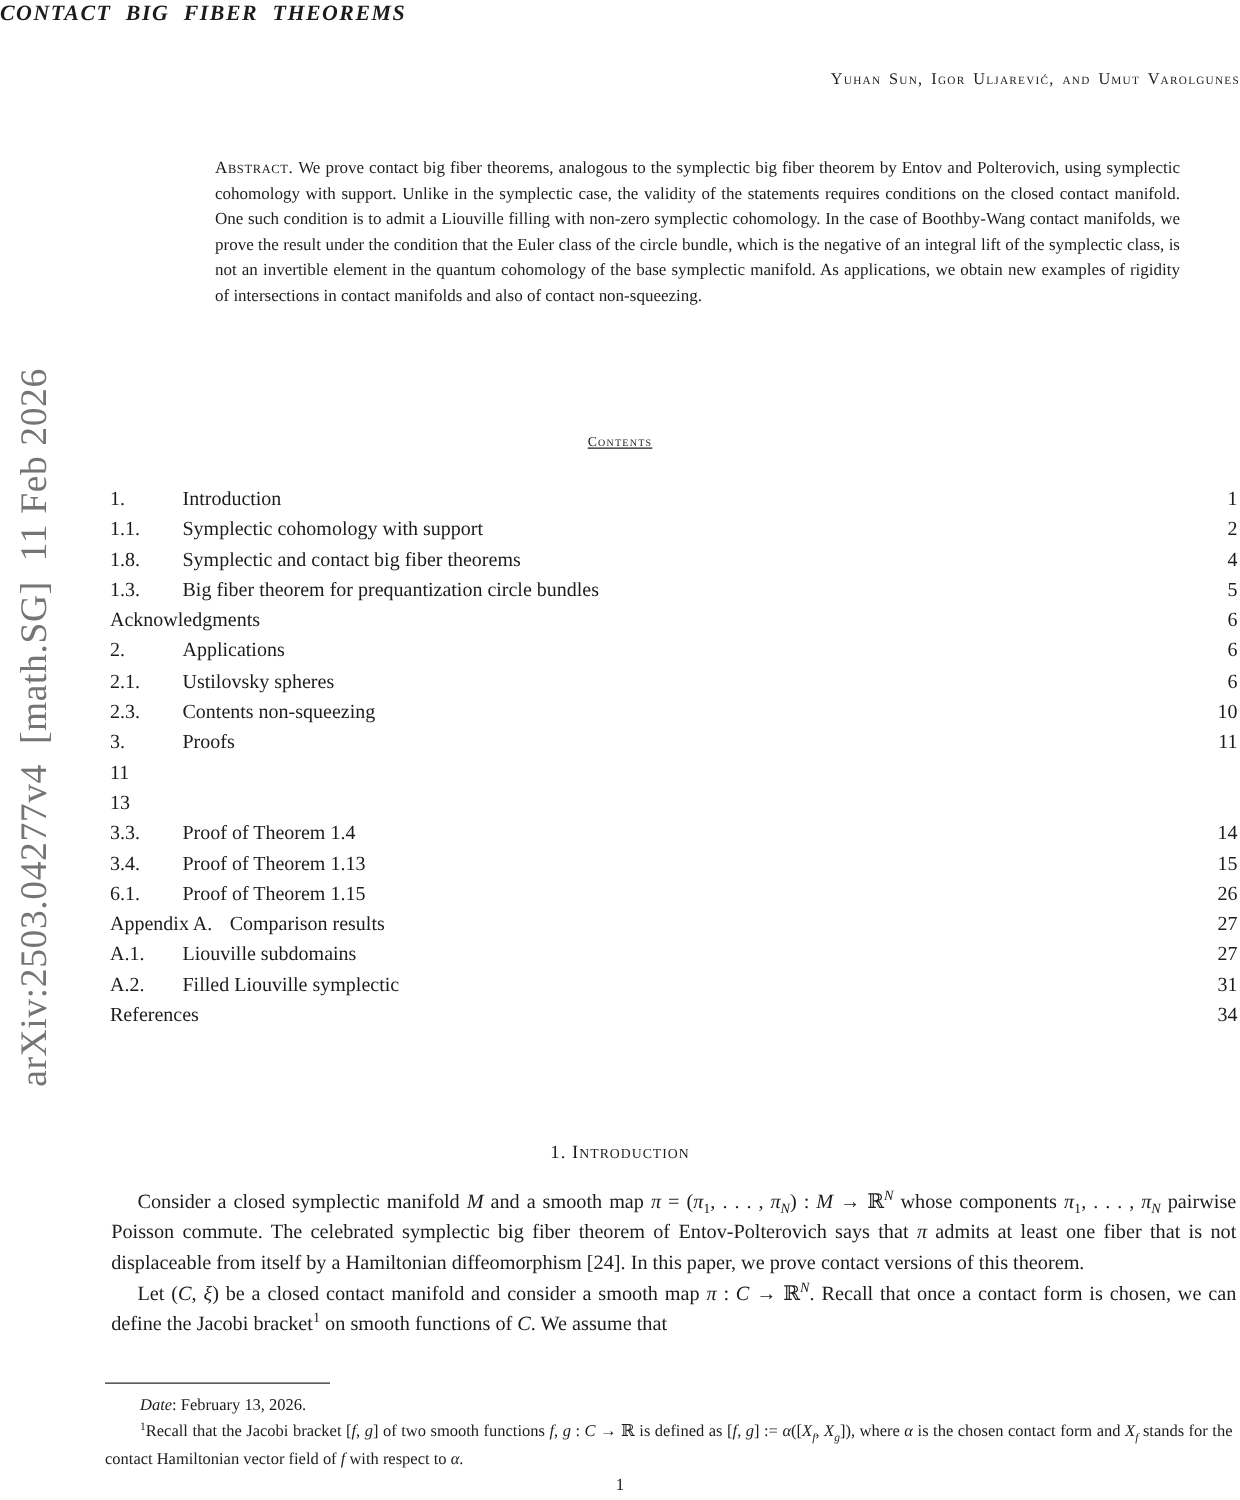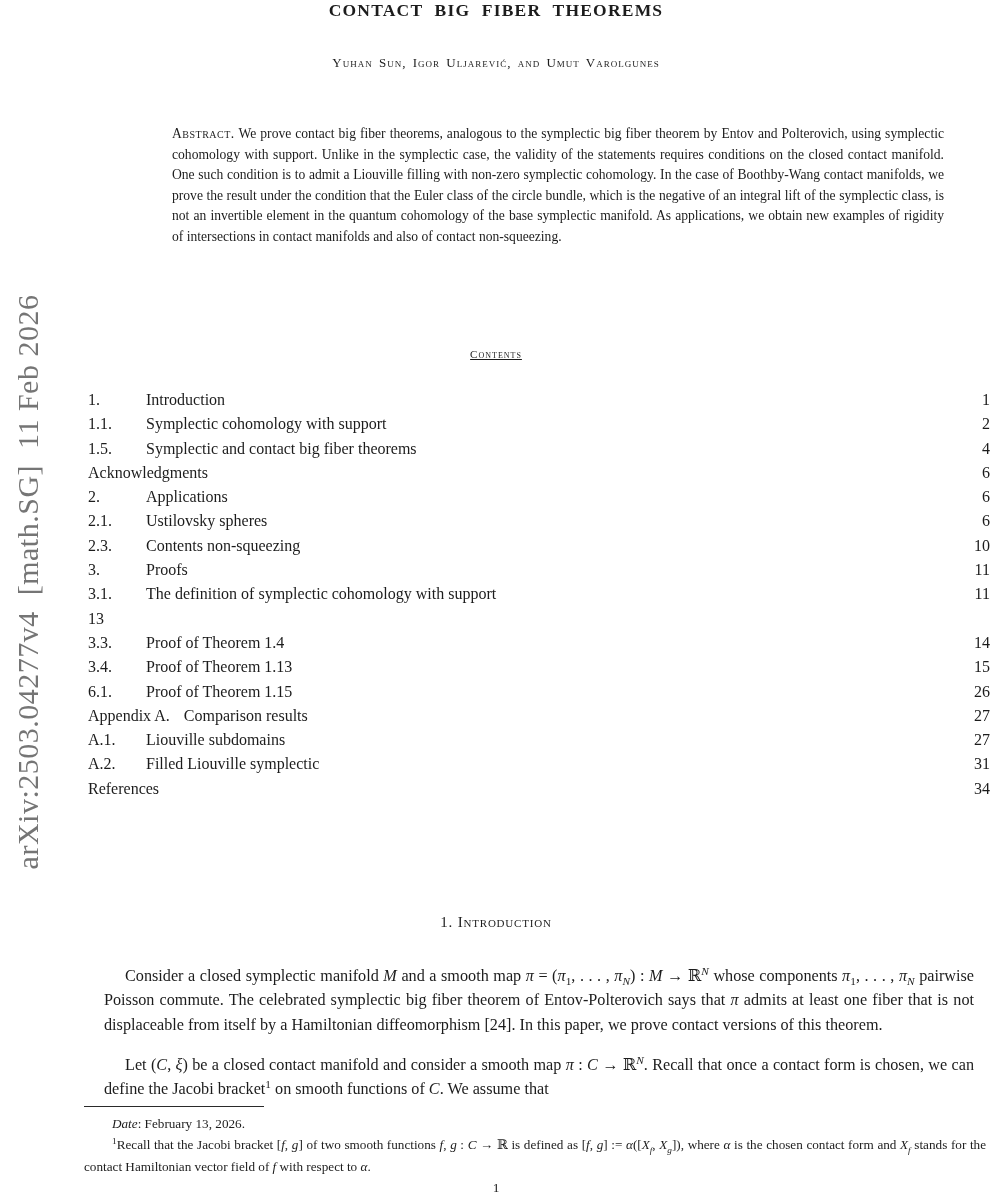--- a/index.html
+++ b/index.html
@@ -6,25 +6,25 @@
   .page{
     position:relative;width:992px;height:1200px;background:#ffffff;overflow:hidden;
     font-family:"Liberation Serif","DejaVu Serif",serif;color:#1c1c1c;
   }
   .watermark{
     position:absolute;left:-352px;top:564px;width:760px;height:36px;line-height:36px;
     transform:rotate(-90deg);text-align:center;font-size:30px;color:#757575;
     white-space:pre;letter-spacing:0.5px;
   }
   .title{
-    position:absolute;top:0;left:0;width:100%;text-align:center;margin:0;
-    font-size:17.5px;font-weight:bold;letter-spacing:1.2px;word-spacing:6px;
+    position:absolute;top:0;left:0;width:100%;margin:0;
+    font-size:17.5px;font-weight:bold;letter-spacing:1.2px;word-spacing:6px;font-style:italic;
   }
   .authors{
-    position:absolute;top:55px;left:0;width:100%;text-align:center;
+    position:absolute;top:55px;left:0;width:100%;text-align:right;
     font-size:13px;font-variant:small-caps;letter-spacing:1px;word-spacing:2px;
   }
   .abstract{
     position:absolute;top:107px;left:155px;width:772px;margin:17px;
     font-size:13.6px;line-height:20.5px;text-align:justify;
   }
   .abstract-label{font-variant:small-caps;letter-spacing:0.5px;}
   .contents-heading{
     position:absolute;top:348px;left:0;width:100%;text-align:center;margin:0;
     font-size:11px;font-weight:normal;font-variant:small-caps;letter-spacing:1px;text-decoration:underline;
@@ -35,21 +35,21 @@
   .toc-num:empty{min-width:0;margin-right:0;}
   .toc-page{text-align:right;}
   .section-heading{
     position:absolute;top:914px;left:0;width:100%;text-align:center;margin:0;
     font-size:15px;font-weight:normal;font-variant:small-caps;letter-spacing:0.8px;
   }
   .bodytext{
     position:absolute;top:948px;left:88px;width:902px;
     font-size:16.2px;line-height:24.3px;text-align:justify;
   }
-  .bodytext p{margin:16px;text-indent:21px;}
+  .bodytext p{margin:1px;text-indent:21px;}
   .footnote{
     position:absolute;top:1106px;left:84px;width:902px;
     font-size:13.2px;line-height:21.3px;text-align:justify;
   }
   .footnote-rule{width:180px;border-top:1.8px solid #2a2a2a;margin:0 0 6px 0;}
   .footnote p{margin:0;text-indent:28px;}
   .page-number{position:absolute;top:1180px;left:0;width:100%;text-align:center;font-size:13.5px;}
   sup,sub{line-height:0;font-size:70%;}
   i{font-style:italic;}
 </style>
@@ -71,22 +71,26 @@
   <div class="toc">
     <div class="toc-row">
         <span class="toc-left"><span class="toc-num">1.</span><span class="toc-title">Introduction</span></span>
         <span class="toc-page">1</span>
       </div>
     <div class="toc-row">
         <span class="toc-left"><span class="toc-num">1.1.</span><span class="toc-title">Symplectic cohomology with support</span></span>
         <span class="toc-page">2</span>
       </div>
     <div class="toc-row">
-        <span class="toc-left"><span class="toc-num">1.5.</span><span class="toc-title">Symplectic and contact big fiber theorems</span></span>
+        <span class="toc-left"><span class="toc-num">1.8.</span><span class="toc-title">Symplectic and contact big fiber theorems</span></span>
         <span class="toc-page">4</span>
+      </div>
+    <div class="toc-row">
+        <span class="toc-left"><span class="toc-num">1.3.</span><span class="toc-title">Big fiber theorem for prequantization circle bundles</span></span>
+        <span class="toc-page">5</span>
       </div>
     <div class="toc-row">
         <span class="toc-left"><span class="toc-num"></span><span class="toc-title">Acknowledgments</span></span>
         <span class="toc-page">6</span>
       </div>
     <div class="toc-row">
         <span class="toc-left"><span class="toc-num">2.</span><span class="toc-title">Applications</span></span>
         <span class="toc-page">6</span>
       </div>
     <div class="toc-row">
@@ -95,21 +99,20 @@
       </div>
     <div class="toc-row">
         <span class="toc-left"><span class="toc-num">2.3.</span><span class="toc-title">Contents non-squeezing</span></span>
         <span class="toc-page">10</span>
       </div>
     <div class="toc-row">
         <span class="toc-left"><span class="toc-num">3.</span><span class="toc-title">Proofs</span></span>
         <span class="toc-page">11</span>
       </div>
     <div class="toc-row">
-        <span class="toc-left"><span class="toc-num">3.1.</span><span class="toc-title">The definition of symplectic cohomology with support</span></span>
         <span class="toc-page">11</span>
       </div>
     <div class="toc-row">
         <span class="toc-page">13</span>
       </div>
     <div class="toc-row">
         <span class="toc-left"><span class="toc-num">3.3.</span><span class="toc-title">Proof of Theorem 1.4</span></span>
         <span class="toc-page">14</span>
       </div>
     <div class="toc-row">

